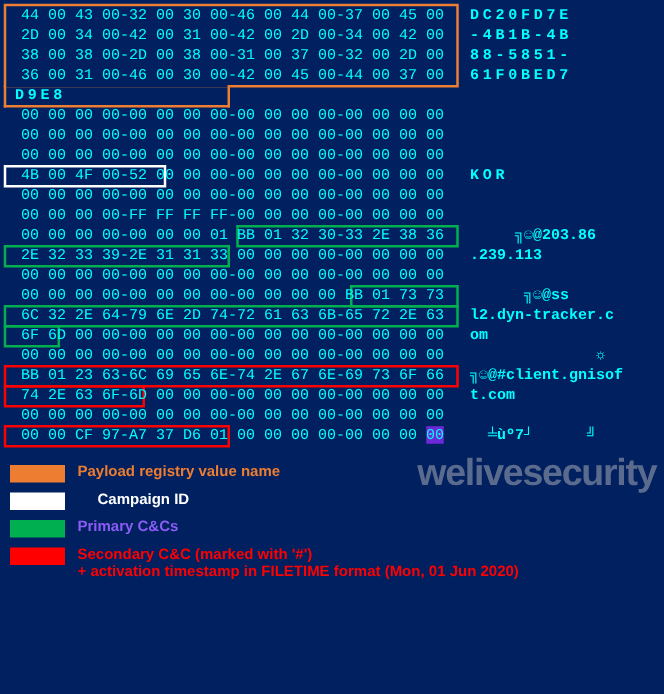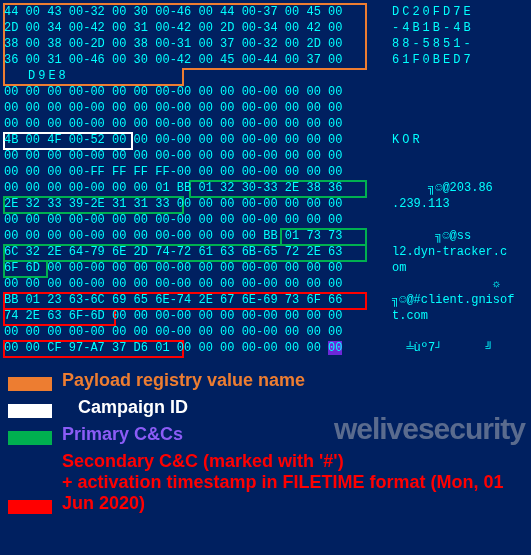--- a/index.html
+++ b/index.html
@@ -20,47 +20,49 @@
     display: flex;
     line-height: 16px;
     height: 16px;
     white-space: pre;
   }
   .hex-bytes {
     width: 364px;
     letter-spacing: 0;
     position: relative;
     z-index: 2;
+    text-align: center;
   }
   .hex-ascii {
-    padding-left: 24px;
+    padding-left: 8px;
     letter-spacing: 3px;
     position: relative;
     z-index: 2;
+    font-weight: bold;
   }
   .box {
     position: absolute;
     border: 2px solid;
     z-index: 1;
     box-sizing: border-box;
   }
   .box-orange { border-color: #ed7d31; }
   .box-white { border-color: #ffffff; }
   .box-green { border-color: #00b050; }
   .box-red { border-color: #ff0000; }
   .legend {
     position: relative;
     padding: 14px 8px 10px 8px;
   }
   .legend-row {
     display: flex;
-    align-items: flex-end;
+    align-items: flex-start;
     margin-bottom: 6px;
     font-family: Arial, sans-serif;
-    font-size: 18px;
+    font-size: 12px;
     font-weight: bold;
   }
   .swatch {
     width: 44px;
     height: 14px;
     margin-right: 10px;
     margin-top: 2px;
     flex-shrink: 0;
   }
   .sw-orange { background: #ed7d31; }

